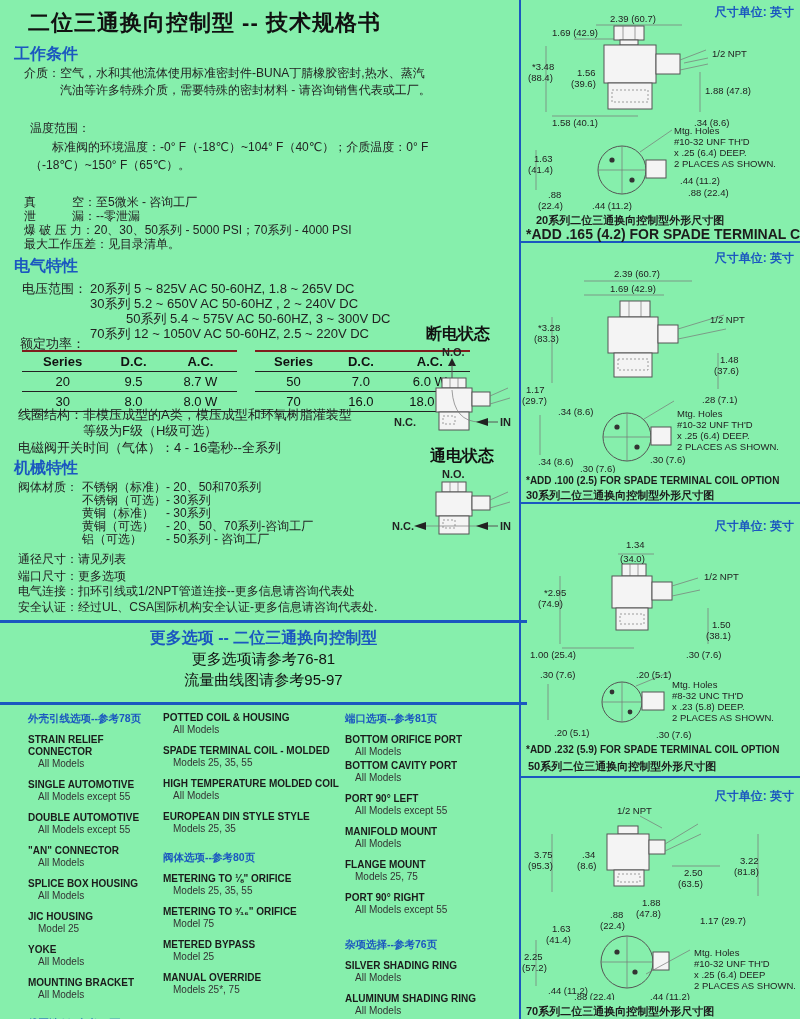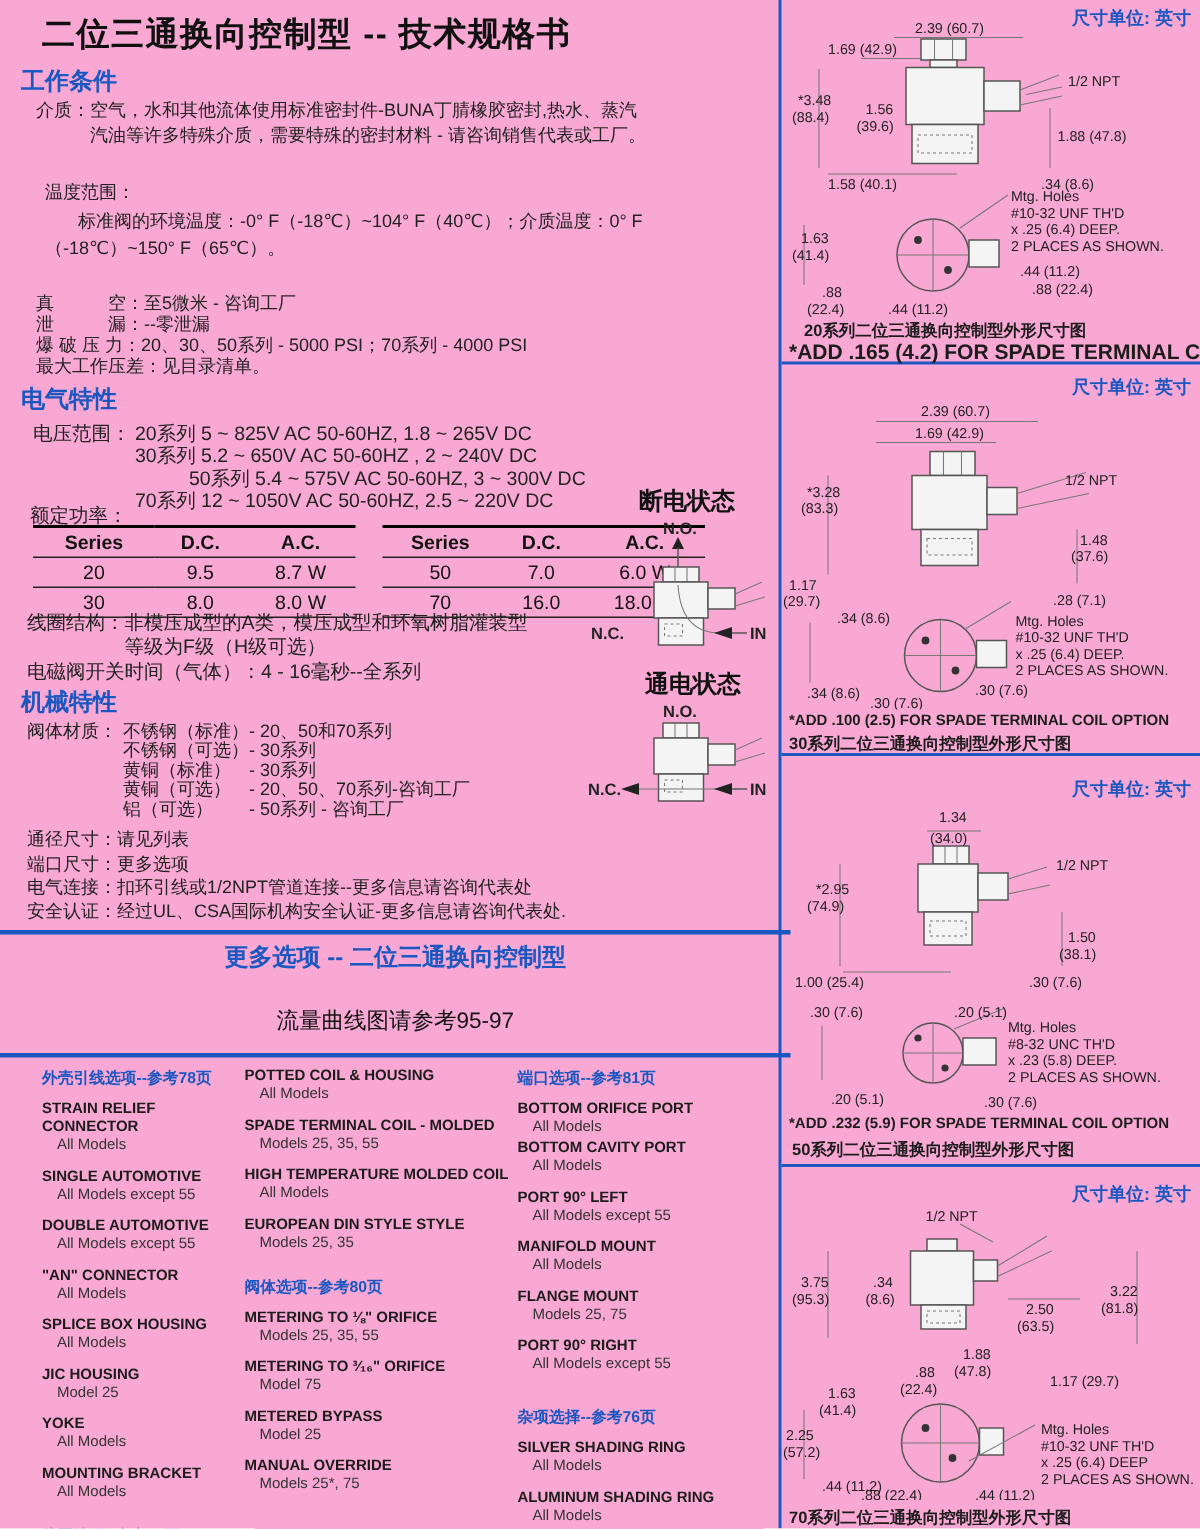--- a/index.html
+++ b/index.html
@@ -1,17 +1,17 @@
 <!DOCTYPE html>
 <html><head>
 <meta charset="utf-8">
 <style>
   :root{ --blue:#1b57c0; --ink:#222; }
   html,body{margin:0;padding:0;background:#fff;}
-  .page{position:relative;width:800px;height:1019px;background:#f9a8d4;overflow:hidden;
+  .page{position:relative;width:800px;height:1019px;background:#86efac;overflow:hidden;
         font-family:"Liberation Sans","DejaVu Sans",sans-serif;color:var(--ink);}
   .abs{position:absolute;}
   .blue{color:var(--blue);}
   .b{font-weight:bold;}
   .t12{font-size:12px;line-height:15px;}
   .t13{font-size:13px;line-height:16px;}
   .sec{font-size:16px;font-weight:bold;color:var(--blue);}
   .title{font-size:22px;font-weight:bold;letter-spacing:1px;color:#111;}
   .hline{position:absolute;background:var(--blue);height:3px;}
   .vline{position:absolute;background:var(--blue);width:2px;}
@@ -27,21 +27,21 @@
   .draw .dash{stroke-dasharray:2,2;}
   .draw .dot{fill:#333;stroke:none;}
   .draw .fillb{fill:#222;stroke:none;}
   .col{position:absolute;top:712px;}
   .opt{margin-bottom:9px;}
   .opt-name{font-size:10px;font-weight:bold;color:#1b1b1b;line-height:12px;}
   .opt-models{font-size:10px;color:#333;padding-left:10px;line-height:12px;}
   .opt-h{font-size:10.5px;font-weight:bold;color:var(--blue);margin-bottom:8px;}
   .state-title{position:absolute;width:120px;text-align:center;font-size:16px;font-weight:600;color:#111;}
   .ptable{border-collapse:collapse;font-size:13px;color:#111;}
-  .ptable th{border-top:2px solid #000000;border-bottom:1.5px solid #222;padding:2px 6px;text-align:center;}
+  .ptable th{border-top:2px solid #7f1d1d;border-bottom:1.5px solid #222;padding:2px 6px;text-align:center;}
   .ptable td{border-bottom:1.5px solid #222;padding:2px 6px;text-align:center;}
 </style>
 </head>
 <body>
 
 <div class="page">
 
   <div class="abs title" style="left:28px;top:8px;">二位三通换向控制型 -- 技术规格书</div>
 
   <div class="abs sec" style="left:14px;top:44px;">工作条件</div>
@@ -157,20 +157,21 @@
     <line x1="88" y1="60" x2="34" y2="60" class="thin"></line>
     <polygon class="fillb" points="34,56 34,64 22,60"></polygon>
     <text class="lbl" x="0" y="64">N.C.</text>
     <polygon class="fillb" points="96,56 96,64 84,60"></polygon>
     <line x1="96" y1="60" x2="106" y2="60"></line>
     <text class="lbl" x="108" y="64">IN</text>
   </svg>
 
   <div class="hline" style="left:0;top:620px;width:527px;"></div>
   <div class="abs b blue" style="left:0;top:628px;width:527px;text-align:center;font-size:16px;">更多选项 -- 二位三通换向控制型</div>
+  <div class="abs" style="left:0;top:650px;width:527px;text-align:center;font-size:15px;color:#111;">更多选项请参考76-81</div>
   <div class="abs" style="left:0;top:671px;width:527px;text-align:center;font-size:15px;color:#111;">流量曲线图请参考95-97</div>
   <div class="hline" style="left:0;top:702px;width:527px;"></div>
 
   <div class="col" style="left:28px;width:132px;">
     <div class="opt-h">外壳引线选项--参考78页</div>
     <div class="opt">
         <div class="opt-name">STRAIN RELIEF CONNECTOR</div>
         <div class="opt-models">All Models</div>
       </div>
     <div class="opt">

